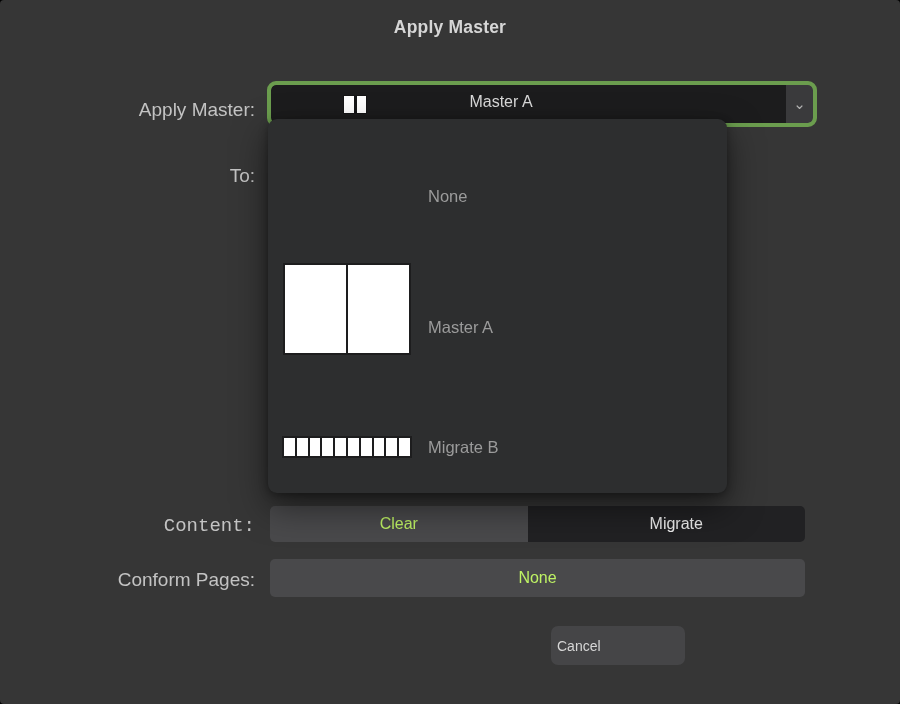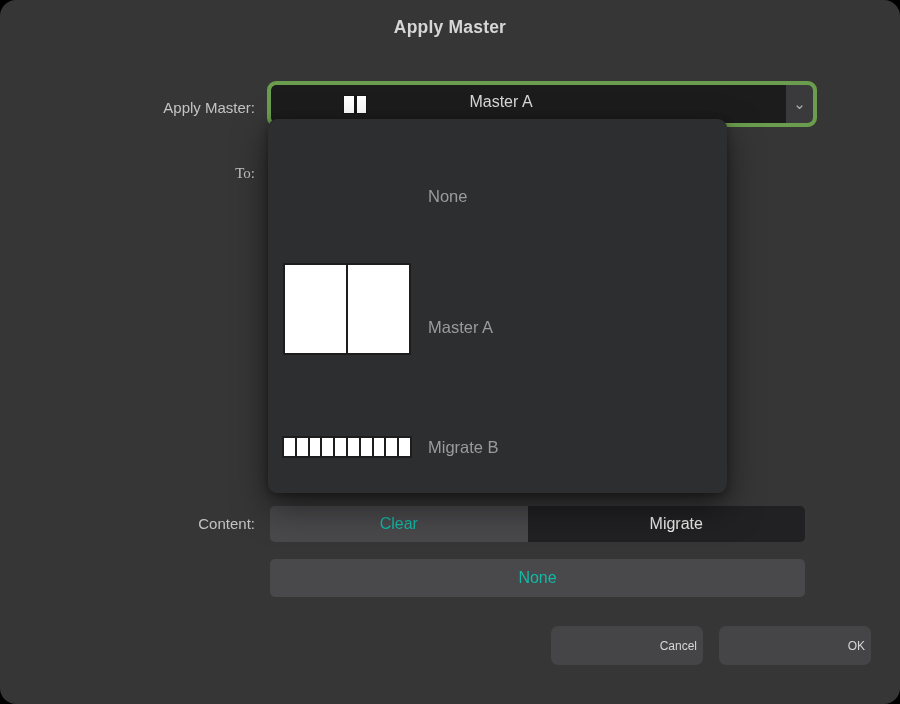--- a/index.html
+++ b/index.html
@@ -7,37 +7,37 @@
     width:900px;height:704px;
     background:#000;
     font-family:"Liberation Sans", sans-serif;
     position:relative;
     overflow:hidden;
     -webkit-font-smoothing:antialiased;
   }
   .window{
     position:absolute;inset:0;
     background:#363636;
-    border-radius:16px;
+    border-radius:4px;
   }
   .dialog-title{
     position:absolute;top:17px;left:0;right:0;
     text-align:center;
     font-size:17.5px;font-weight:600;
     color:#d6d6d6;
     letter-spacing:.2px;
   }
   .form-label{
     position:absolute;left:40px;width:215px;
     text-align:right;
-    font-size:15px;color:#c3c3c3;
+    font-size:19px;color:#c3c3c3;
   }
   .lbl-apply{top:99px;}
-  .lbl-to{top:165px;font-family:Liberation Serif, serif;}
-  .lbl-content{top:515px;}
+  .lbl-to{top:165px;}
+  .lbl-content{top:515px;font-family:Liberation Mono, monospace;}
   .lbl-conform{top:569px;}
 
   
   .combo-ring{
     position:absolute;left:267px;top:81px;width:550px;height:46px;
     box-sizing:border-box;
     border:4px solid #6b9d4e;
     border-radius:9px;
     background:#6b9d4e;
     display:flex;
@@ -111,52 +111,53 @@
   .segmented{
     position:absolute;left:270px;width:535px;
     display:flex;
     border-radius:5px;overflow:hidden;
   }
   .seg-content{top:506px;height:36px;}
   .seg-conform{top:559px;height:38px;}
   .segment{
     flex:1;
     display:flex;align-items:center;justify-content:center;
-    font-size:16px;color:#14b8a6;
+    font-size:16px;color:#bef264;
     background:#49494b;
     cursor:default;
   }
   .segment.selected{
     background:#212123;
     color:#ececec;
     padding-left:20px;
   }
 
   
   .dlg-btn{
-    position:absolute;top:626px;width:152px;height:39px;
+    position:absolute;top:626px;width:134px;height:39px;
     background:#454547;border:none;border-radius:7px;
     font-family:"Liberation Sans", sans-serif;
-    font-size:12px;color:#d6d6d6;
-    display:flex;align-items:center;justify-content:flex-end;
+    font-size:14px;color:#d6d6d6;
+    display:flex;align-items:center;justify-content:flex-start;
     cursor:default;
   }
   .btn-cancel{left:551px;}
   .btn-ok{left:719px;}
 </style>
 </head>
 <body>
 
 <div class="window">
 
   <div class="dialog-title">Apply Master</div>
 
   <div class="form-label lbl-apply">Apply Master:</div>
   <div class="form-label lbl-to">To:</div>
   <div class="form-label lbl-content">Content:</div>
+  <div class="form-label lbl-conform">Conform Pages:</div>
 
   <div class="combo-ring">
     <div class="combo-field">
       <div class="combo-spread-icon">
         <span></span>
         <span></span>
       </div>
       <div class="combo-value">Master A</div>
     </div>
     <div class="combo-chevron-cell">
@@ -175,23 +176,20 @@
 
   <div class="segmented seg-conform">
     <div class="segment">
       <span>None</span>
     </div>
   </div>
 
   <button class="dlg-btn btn-cancel">
     <span>Cancel</span>
   </button>
-  <button class="dlg-btn btn-ok">
-    <span>OK</span>
-  </button>
 
   <div class="popup">
 
     <div class="popup-item item-none">
       <div class="popup-item-label">None</div>
     </div>
 
     <div class="popup-item item-a">
       <div class="spread-thumb">
         <span></span>

